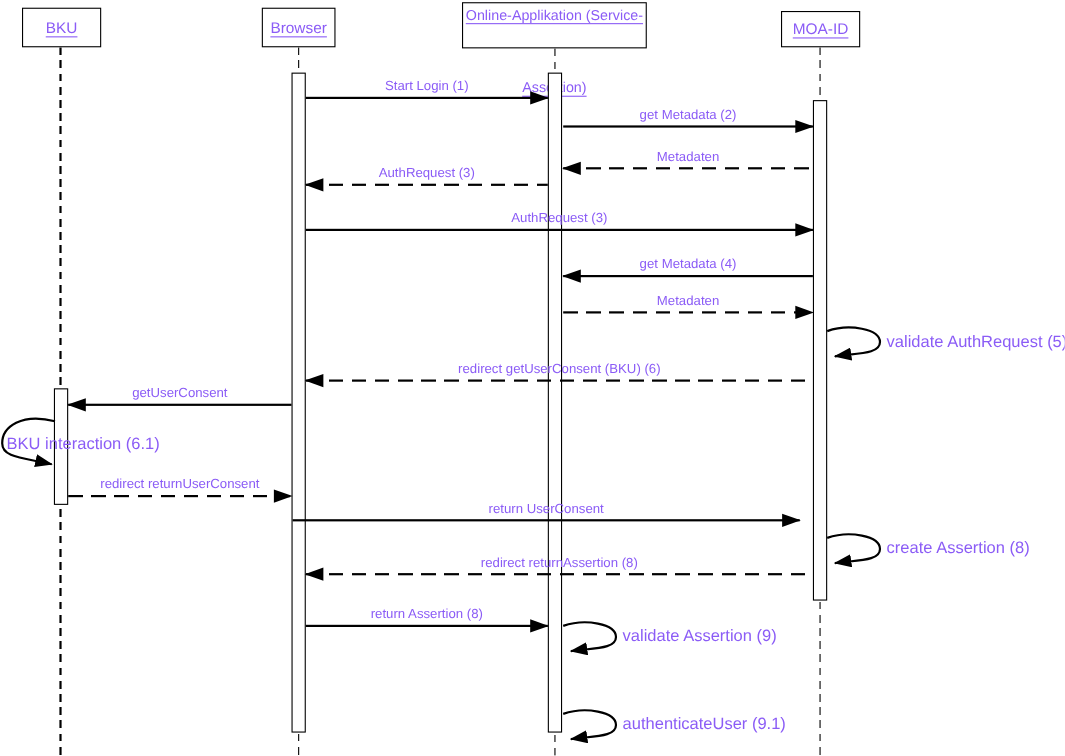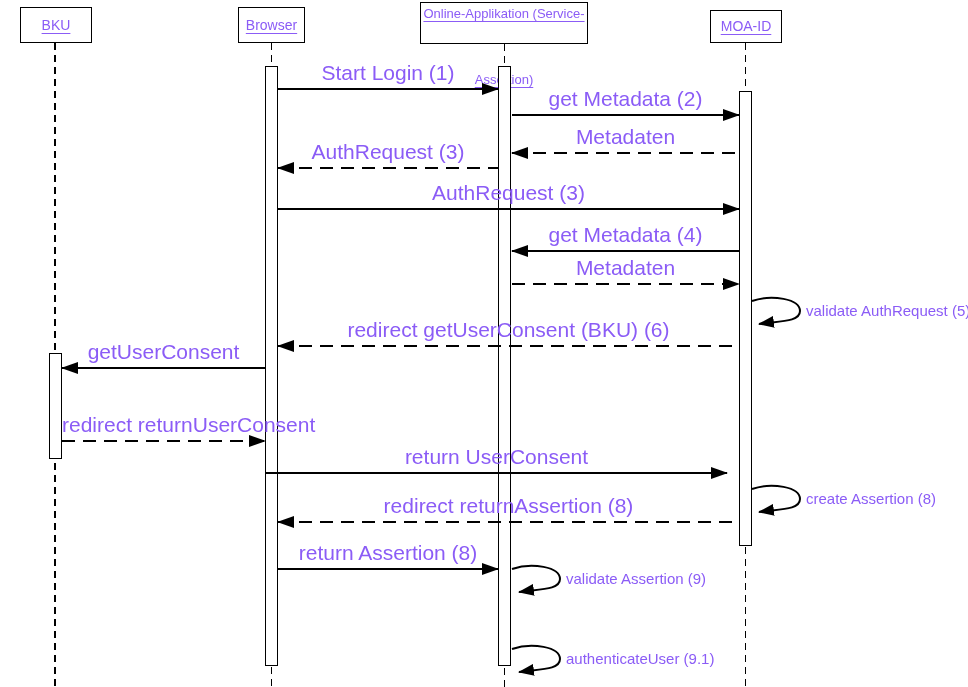--- a/index.html
+++ b/index.html
@@ -23,21 +23,21 @@
   }
   .actor-label.small{font-size:13px;margin-top:48px;}
   
   .activation{position:absolute;box-sizing:border-box;border:1.5px solid #000;background:#fff;}
   
   .msg{position:absolute;height:2px;}
   .msg-line{position:absolute;left:0;right:0;top:0;height:2px;background:#000;}
   .msg-line.dashed{background:repeating-linear-gradient(to right,#000 0 13px,transparent 13px 21px);}
   .msg-label{
     position:absolute;left:0;right:0;bottom:5px;text-align:center;
-    font-size:21px;white-space:nowrap;
+    font-size:12px;white-space:nowrap;
   }
   .arr{position:absolute;width:0;height:0;border-top:6px solid transparent;border-bottom:6px solid transparent;top:-5px;}
   .arr.right{right:-1px;border-left:17px solid #000;}
   .arr.left{left:-1px;border-right:17px solid #000;}
   
   .selfmsg{position:absolute;}
   .loop-path{fill:none;stroke:#000;stroke-width:2;}
   .loop-label{position:absolute;font-size:15px;white-space:nowrap;}
   .defs-svg{position:absolute;width:0;height:0;}
 </style>
@@ -132,22 +132,28 @@
     <div class="msg-line dashed"></div>
     <div class="arr left"></div>
   </div>
 
   <div class="msg" style="left:62px;top:367px;width:203px">
     <div class="msg-label">getUserConsent</div>
     <div class="msg-line solid"></div>
     <div class="arr left"></div>
   </div>
 
+  <div class="selfmsg" style="left:0px;top:378px">
+    <svg width="52" height="50">
+      <path class="loop-path" d="M50,5 C20,-3 2,10 2,25 C2,38 20,38 47,44" marker-end="url(#arrowhead-marker)"></path>
+    </svg>
+    <div class="loop-label" style="left:6px;top:17px">BKU interaction (6.1)</div>
+  </div>
 
-  <div class="msg" style="left:62px;top:440px;width:203px">
+  <div class="msg" style="left:62px;top:450px;width:203px">
     <div class="msg-label">redirect returnUserConsent</div>
     <div class="msg-line dashed"></div>
     <div class="arr right"></div>
   </div>
 
   <div class="msg" style="left:266px;top:472px;width:461px">
     <div class="msg-label">return UserConsent</div>
     <div class="msg-line solid"></div>
     <div class="arr right"></div>
   </div>

